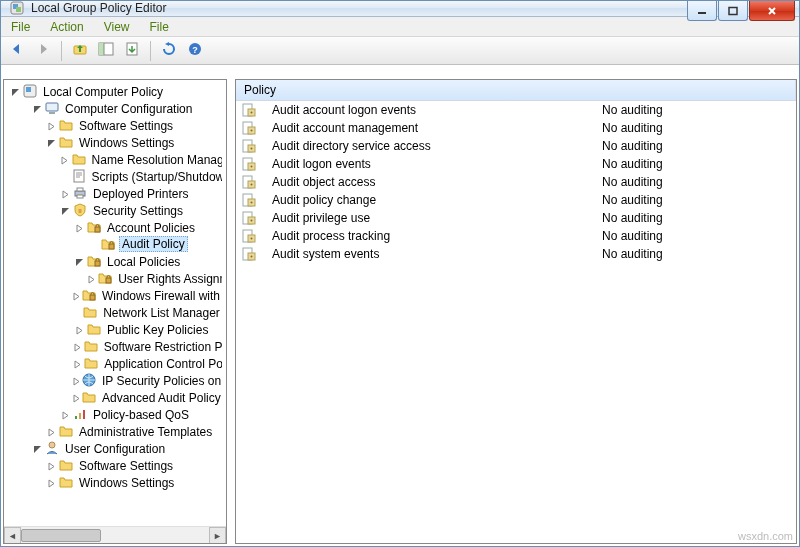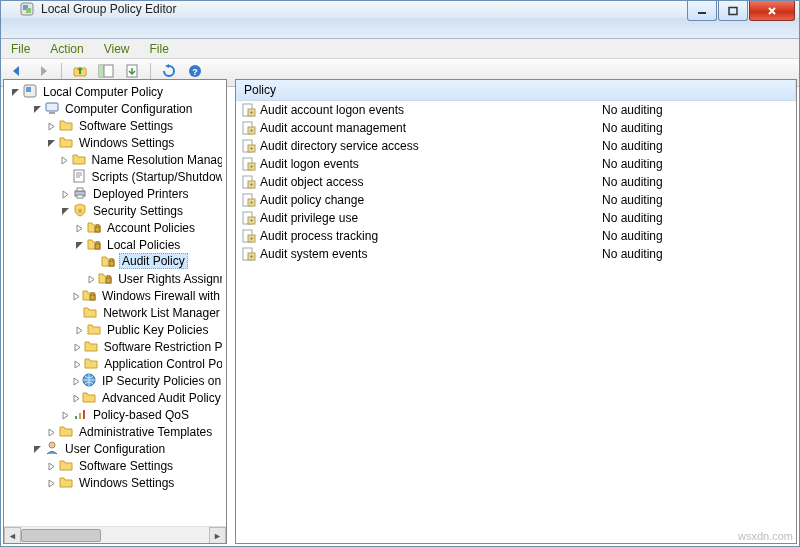--- a/index.html
+++ b/index.html
@@ -13,27 +13,26 @@
   .window {
     width: 800px;
     height: 547px;
     position: relative;
     background: #fff;
     border: 1px solid #6b8fb3;
     box-shadow: 0 0 6px rgba(0,0,0,0.3);
   }
   
   .titlebar {
-    height: 38px;
+    height: 16px;
     background: linear-gradient(to bottom, #f3f7fb 0%, #dfe9f5 45%, #cfe0f2 46%, #e6eff9 100%);
     border-bottom: 1px solid #a8b9cc;
     display: flex;
-    align-items: flex-start;
+    align-items: flex-end;
     position: relative;
-    padding-left: 10px;
   }
   .titlebar .title {
     margin-left: 8px;
     display: flex;
     align-items: center;
     gap: 6px;
     color: #222;
   }
   .app-icon {
     width: 16px; height: 16px;
@@ -206,21 +205,21 @@
   .col-setting { width: 200px; }
   .list-body {
     flex: 1;
     overflow: auto;
   }
   .list-row {
     display: flex;
     align-items: center;
     height: 18px;
   }
-  .list-row .cell { padding: 0 6px; display:flex; align-items:center; gap:4px; }
+  .list-row .cell { padding: 0 6px; display:flex; align-items:center; gap:16px; }
   .list-row .cell.policy { flex: 1; }
   .list-row .cell.setting { width: 200px; }
   .policy-icon {
     width: 14px; height: 14px;
     display: inline-flex; align-items: center; justify-content: center;
   }
   .watermark {
     position: absolute;
     right: 6px;
     bottom: 4px;
@@ -444,45 +443,45 @@
             </span>
       <span class="node-icon">
               <svg width="16" height="16" viewBox="0 0 16 16">
                 <path d="M2 4 h4 l1 2 h7 v7 h-12 z" fill="#f7d774" stroke="#c9a227"></path>
                 <rect x="9" y="8" width="5" height="5" fill="#d9a441" stroke="#8a6a20"></rect>
                 <path d="M10 8 v-1 a1.5 1.5 0 0 1 3 0 v1" fill="none" stroke="#8a6a20"></path>
               </svg>
             </span>
       <span class="label-span">Account Policies</span>
     </div>
-          <div class="tree-row" style="padding-left:66px">
-      <span class="expander">
-              <svg width="9" height="9" viewBox="0 0 9 9">
-                <path d="M1 1 L8 1 L1 8 Z" fill="#595959"></path>
-              </svg>
-            </span>
+          <div class="tree-row selected" style="padding-left:80px">
+      <span class="expander"></span>
       <span class="node-icon">
               <svg width="16" height="16" viewBox="0 0 16 16">
                 <path d="M2 4 h4 l1 2 h7 v7 h-12 z" fill="#f7d774" stroke="#c9a227"></path>
                 <rect x="9" y="8" width="5" height="5" fill="#d9a441" stroke="#8a6a20"></rect>
                 <path d="M10 8 v-1 a1.5 1.5 0 0 1 3 0 v1" fill="none" stroke="#8a6a20"></path>
               </svg>
             </span>
-      <span class="label-span">Local Policies</span>
-    </div>
-          <div class="tree-row selected" style="padding-left:80px">
-      <span class="expander"></span>
+      <span class="label-span">Audit Policy</span>
+    </div>
+          <div class="tree-row" style="padding-left:66px">
+      <span class="expander">
+              <svg width="9" height="9" viewBox="0 0 9 9">
+                <path d="M1 1 L8 1 L1 8 Z" fill="#595959"></path>
+              </svg>
+            </span>
       <span class="node-icon">
               <svg width="16" height="16" viewBox="0 0 16 16">
                 <path d="M2 4 h4 l1 2 h7 v7 h-12 z" fill="#f7d774" stroke="#c9a227"></path>
                 <rect x="9" y="8" width="5" height="5" fill="#d9a441" stroke="#8a6a20"></rect>
                 <path d="M10 8 v-1 a1.5 1.5 0 0 1 3 0 v1" fill="none" stroke="#8a6a20"></path>
               </svg>
             </span>
-      <span class="label-span">Audit Policy</span>
+      <span class="label-span">Local Policies</span>
     </div>
           <div class="tree-row" style="padding-left:80px">
       <span class="expander">
               <svg width="9" height="9" viewBox="0 0 9 9">
                 <path d="M2 1 L7 4.5 L2 8 Z" fill="none" stroke="#888"></path>
               </svg>
             </span>
       <span class="node-icon">
               <svg width="16" height="16" viewBox="0 0 16 16">
                 <path d="M2 4 h4 l1 2 h7 v7 h-12 z" fill="#f7d774" stroke="#c9a227"></path>

